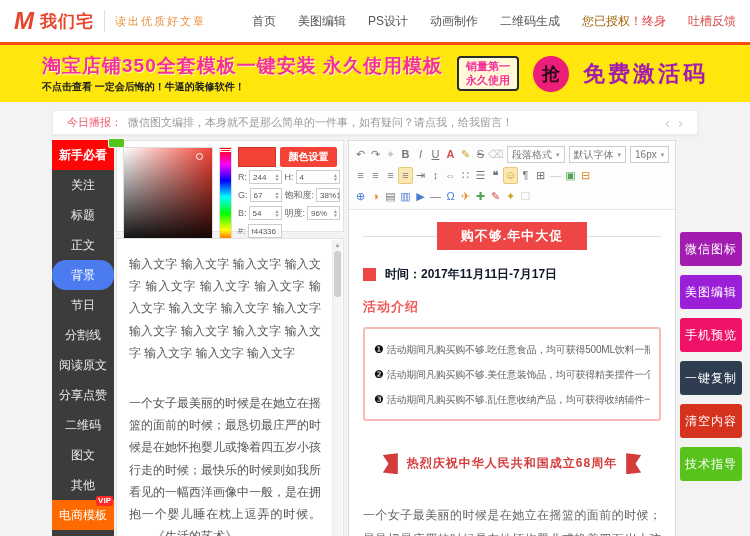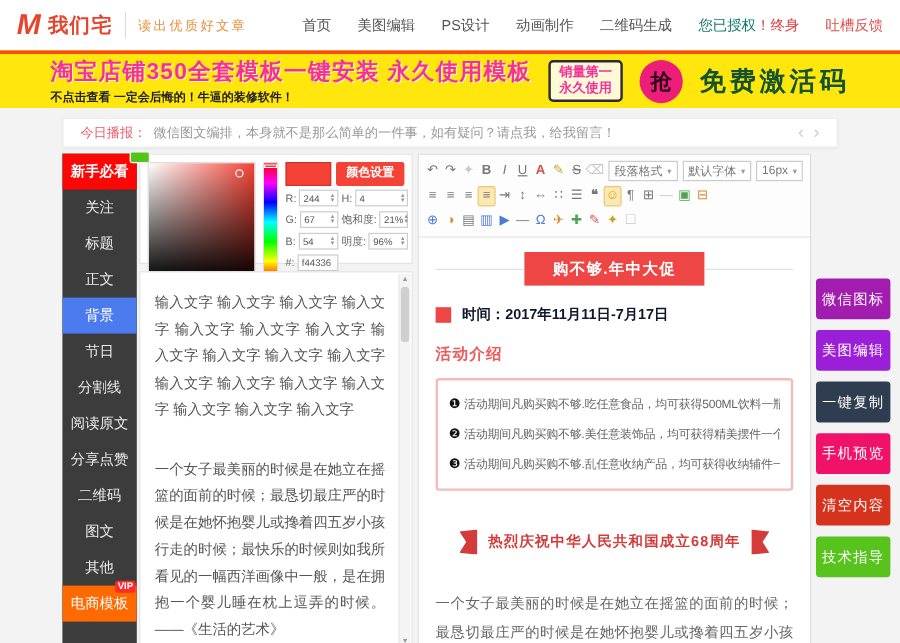--- a/index.html
+++ b/index.html
@@ -9,48 +9,48 @@
 
   
   .header { height:42px; background:#fff; display:flex; align-items:center; padding:0 14px; }
   .logo { display:flex; align-items:center; gap:6px; }
   .logo-mark { color:#e8442c; font-size:24px; font-weight:bold; font-style:italic; }
   .logo-text { color:#e8442c; font-size:17px; font-weight:bold; letter-spacing:1px; }
   .logo-divider { width:1px; height:22px; background:#ddd; margin:0 10px; }
   .tagline { color:#e8913c; font-size:11px; letter-spacing:2px; }
   .nav { margin-left:auto; display:flex; align-items:flex-start; gap:22px; font-size:12px; color:#555; }
   .nav-item { cursor:pointer; }
-  .auth-green { color:#0f766e; }
+  .auth-green { color:#a16207; }
   .auth-red { color:#e4393c; }
   .feedback { color:#d9534f; cursor:pointer; }
 
   
-  .banner { height:48px; background:#ffe60c; border-top:3px solid #fa4b10; display:flex; align-items:center; justify-content:center; gap:14px; }
+  .banner { height:60px; background:#ffe60c; border-top:3px solid #fa4b10; display:flex; align-items:center; justify-content:center; gap:14px; }
   .banner-texts { text-align:center; }
   .banner-headline { color:#f5309a; font-size:19px; font-weight:bold; letter-spacing:1px; text-shadow:1px 1px 0 #fff7c0; }
   .banner-subline { color:#222; font-size:10px; font-weight:bold; margin-top:1px; text-align:left; }
   .banner-badge { border:2px solid #2b2b2b; border-radius:4px; padding:2px 7px; color:#f5309a; font-size:11px; font-weight:bold; text-align:center; line-height:1.25; background:#fff9d8; }
   .grab-circle { width:36px; height:36px; border-radius:50%; background:#ec1e79; color:#2b0718; font-size:18px; font-weight:bold; display:flex; align-items:center; justify-content:center; cursor:pointer; }
-  .banner-cta { color:#14532d; font-size:22px; font-weight:bold; letter-spacing:3px; cursor:pointer; }
+  .banner-cta { color:#a21caf; font-size:22px; font-weight:bold; letter-spacing:3px; cursor:pointer; }
 
   
   .ticker { margin:8px 52px 5px 52px; height:25px; background:#fff; border:1px solid #ececec; box-shadow:0 1px 2px rgba(0,0,0,.06); display:flex; align-items:center; padding:0 14px; font-size:11px; }
   .ticker-label { color:#ef5b6b; flex-shrink:0; }
   .ticker-msg { color:#999; margin-left:6px; white-space:nowrap; overflow:hidden; }
   .ticker-arrows { margin-left:auto; display:flex; gap:8px; color:#ccc; font-size:15px; }
   .ticker-arrow { cursor:pointer; line-height:1; }
 
   
   .main { display:flex; margin-left:52px; height:414px; align-items:stretch; }
 
   
   .sidebar { width:62px; background:#3c3c3c; flex-shrink:0; overflow:hidden; }
   .side-item { height:30px; line-height:30px; text-align:center; color:#ececec; font-size:12px; cursor:pointer; position:relative; }
   .side-item.hot { background:#fd0606; color:#fff; font-weight:bold; }
-  .side-item.active { background:#4b7bee; color:#fff; }
+  .side-item.active { background:#4b7bee; color:#fff;border-radius:14px; }
   .side-item.vip { background:#ff6a00; color:#fff; }
   .vip-badge { position:absolute; top:-4px; right:1px; background:#ff2a2a; color:#fff; font-size:8px; line-height:10px; padding:0 2px; border-radius:2px; font-weight:bold; }
 
   
   .middle { width:228px; margin-left:2px; display:flex; flex-direction:column; }
   .picker-card { background:#fff; border:1px solid #e3e3e3; padding:6px; display:flex; gap:6px; position:relative; height:92px; flex-shrink:0; }
   .corner-badge { position:absolute; top:-3px; left:-9px; width:17px; height:10px; background:#52c41a; border:1px solid #fff; border-radius:2px; }
   .sat-square { width:90px; height:100px; background:linear-gradient(to top,#000,rgba(0,0,0,0)), linear-gradient(to right,#fff,#f44336); position:relative; flex-shrink:0; border:1px solid #ddd; }
   .sat-cursor { position:absolute; top:5px; right:9px; width:7px; height:7px; border:1px solid #fff; border-radius:50%; }
   .hue-strip { width:13px; height:100px; background:linear-gradient(to bottom,#f00,#f0f,#00f,#0ff,#0f0,#ff0,#f00); position:relative; flex-shrink:0; border:1px solid #ddd; }
@@ -217,21 +217,21 @@
                   <span>67</span>
                   <span class="spin">
                     <span>▲</span>
                     <span>▼</span>
                   </span>
                 </span>
             </div>
             <div class="field">
               <span>饱和度:</span>
               <span class="fbox">
-                  <span>21%</span>
+                  <span>38%</span>
                   <span class="spin">
                     <span>▲</span>
                     <span>▼</span>
                   </span>
                 </span>
             </div>
             <div class="field">
               <span>B:</span>
               <span class="fbox">
                   <span>54</span>
@@ -354,19 +354,19 @@
           <div class="flag flag-right"></div>
         </div>
         <div class="editor-quote">一个女子最美丽的时候是在她立在摇篮的面前的时候；最恳切最庄严的时候是在她怀抱婴儿或搀着四五岁小孩行走的时候；最快乐的时候则如我所看见的一幅西洋画像中一般，是在拥抱一个婴儿睡在枕上逗弄的时候。——《生活的艺术》</div>
       </div>
     </div>
   </div>
 
   <div class="floats">
     <div class="fbtn fb0">微信图标</div>
     <div class="fbtn fb1">美图编辑</div>
+    <div class="fbtn fb2">手机预览</div>
     <div class="fbtn fb3">一键复制</div>
-    <div class="fbtn fb2">手机预览</div>
     <div class="fbtn fb4">清空内容</div>
     <div class="fbtn fb5">技术指导</div>
   </div>
 
 </div>
 
 </body></html>

